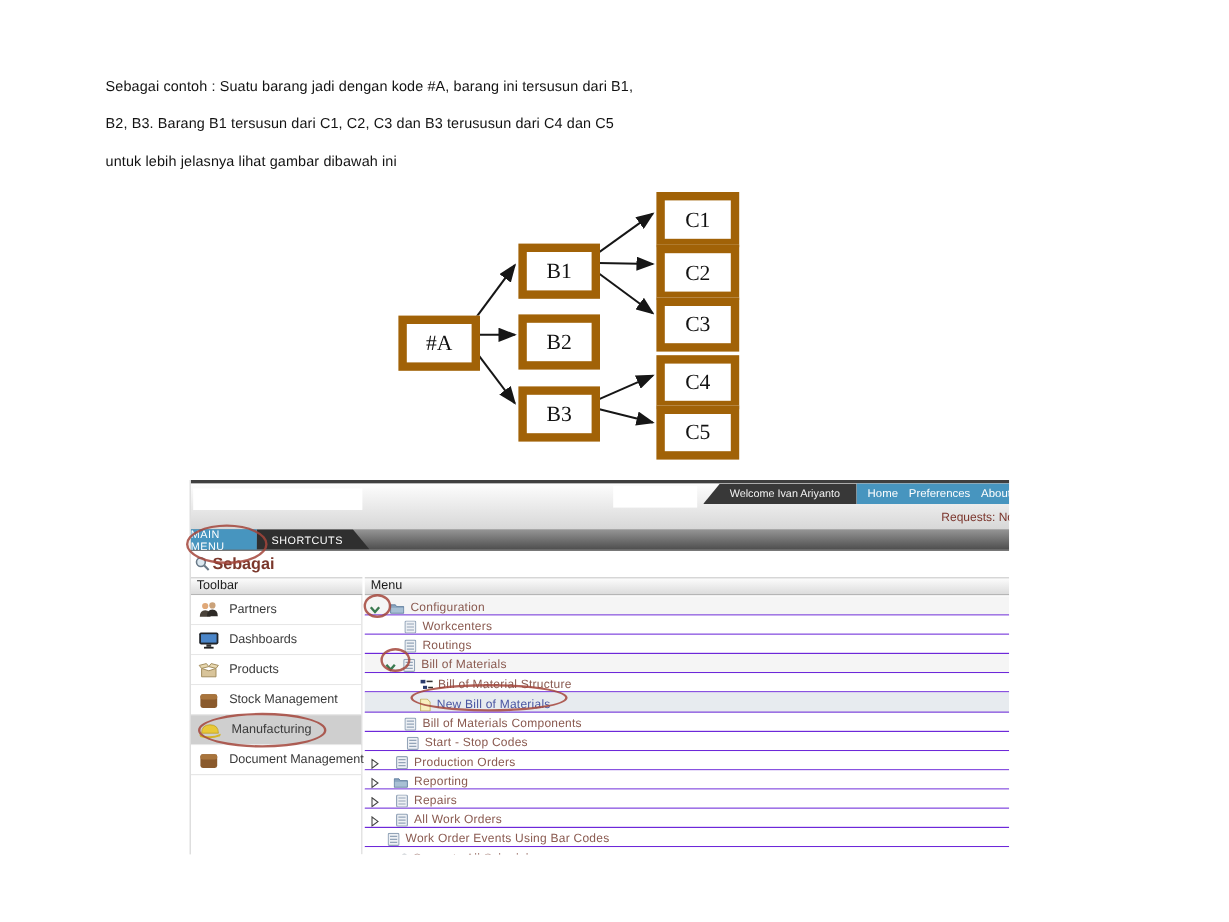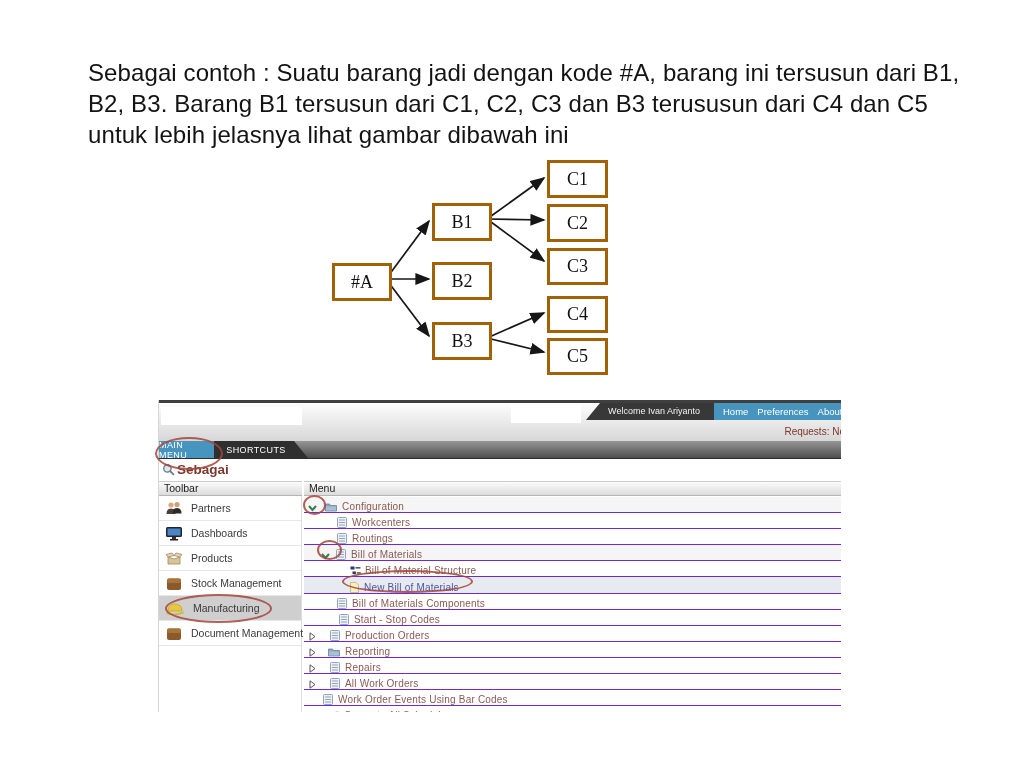--- a/index.html
+++ b/index.html
@@ -2,26 +2,26 @@
 <html><head>
 <meta charset="utf-8">
 <style>
   html,body{margin:0;padding:0;}
   body{
     width:1024px;height:768px;position:relative;overflow:hidden;
     background:#ffffff;font-family:"Liberation Sans",sans-serif;
   }
   
   .intro{position:absolute;left:88px;top:57px;color:#131313;}
-  .intro div{font-size:24px;line-height:31px;white-space:nowrap;letter-spacing:.1px;}
+  .intro div{font-size:12px;line-height:31px;white-space:nowrap;letter-spacing:.1px;}
 
   
   .diagram{position:absolute;left:0;top:0;}
   .dnode{
-    position:absolute;border:3px solid #a16207;background:#fff;
+    position:absolute;border:7px solid #a16207;background:#fff;
     display:flex;align-items:center;justify-content:center;
     font-family:"Liberation Serif",serif;font-size:18px;color:#111;
   }
   .arrows{position:absolute;left:325px;top:150px;}
 
   
   .shot{
     position:absolute;left:158px;top:400px;width:682px;height:312px;
     background:#fff;border-left:1px solid #d6d6d6;overflow:hidden;
     font-family:"Liberation Sans",sans-serif;

